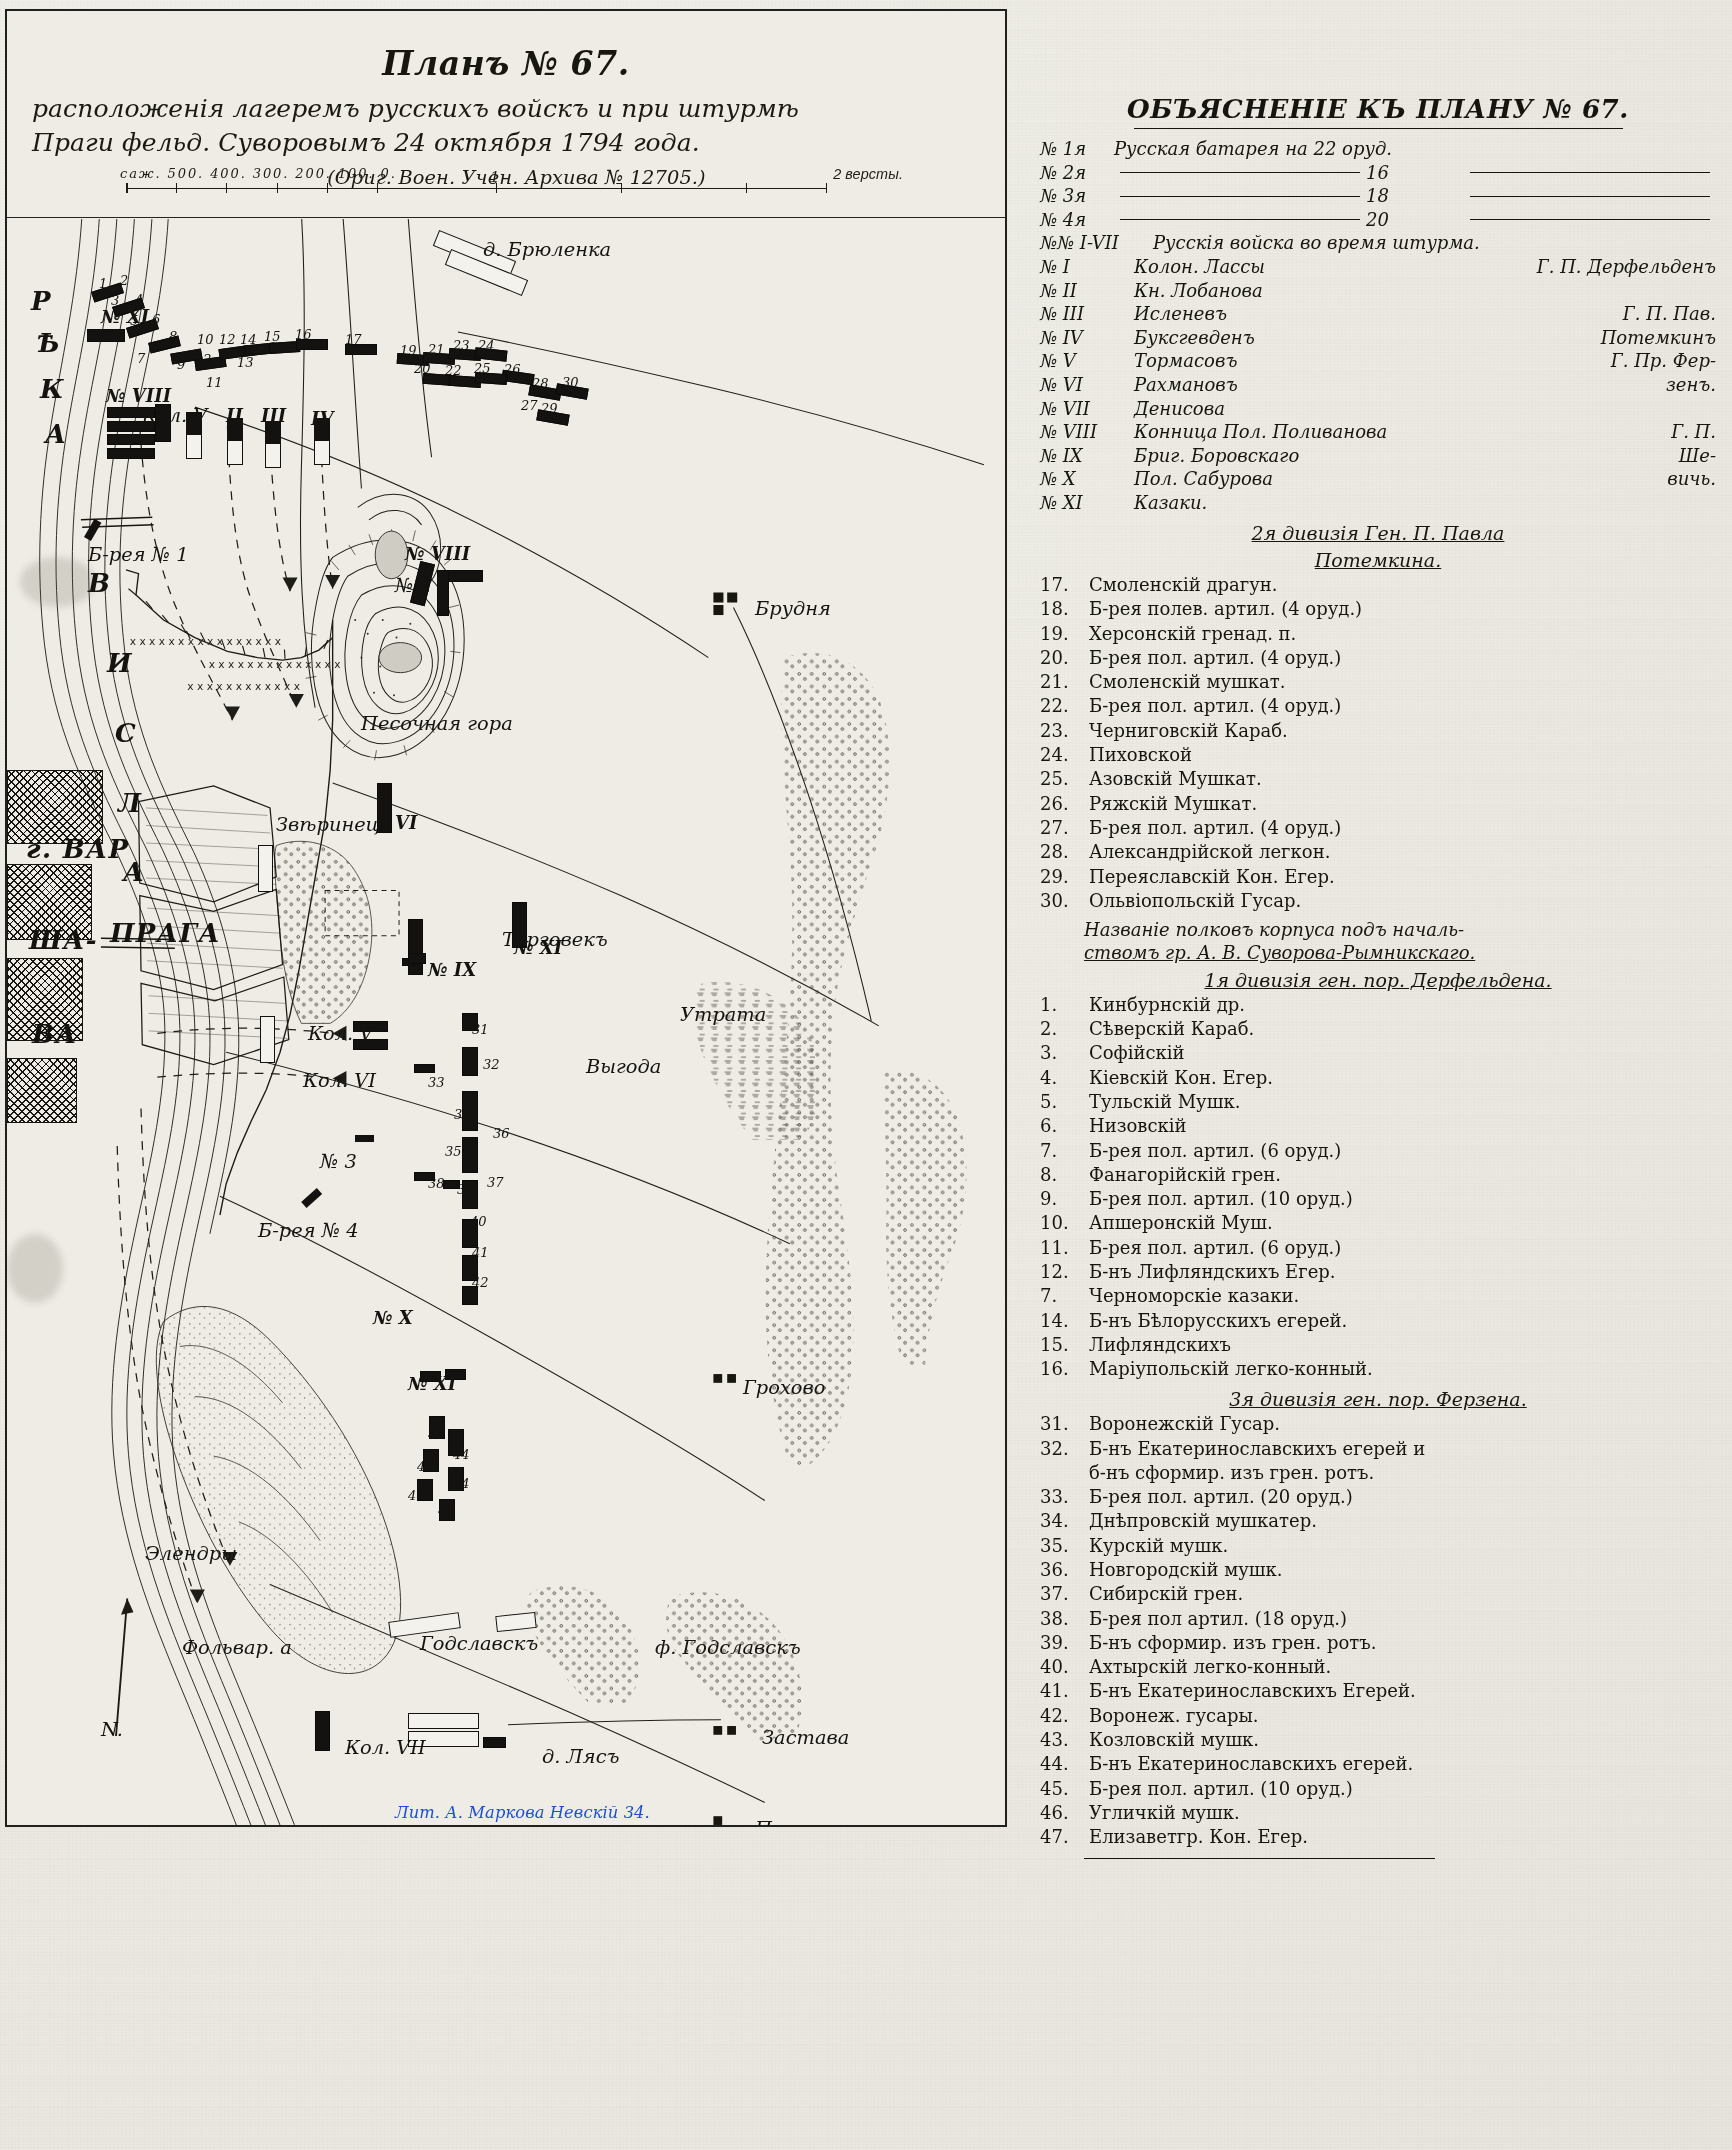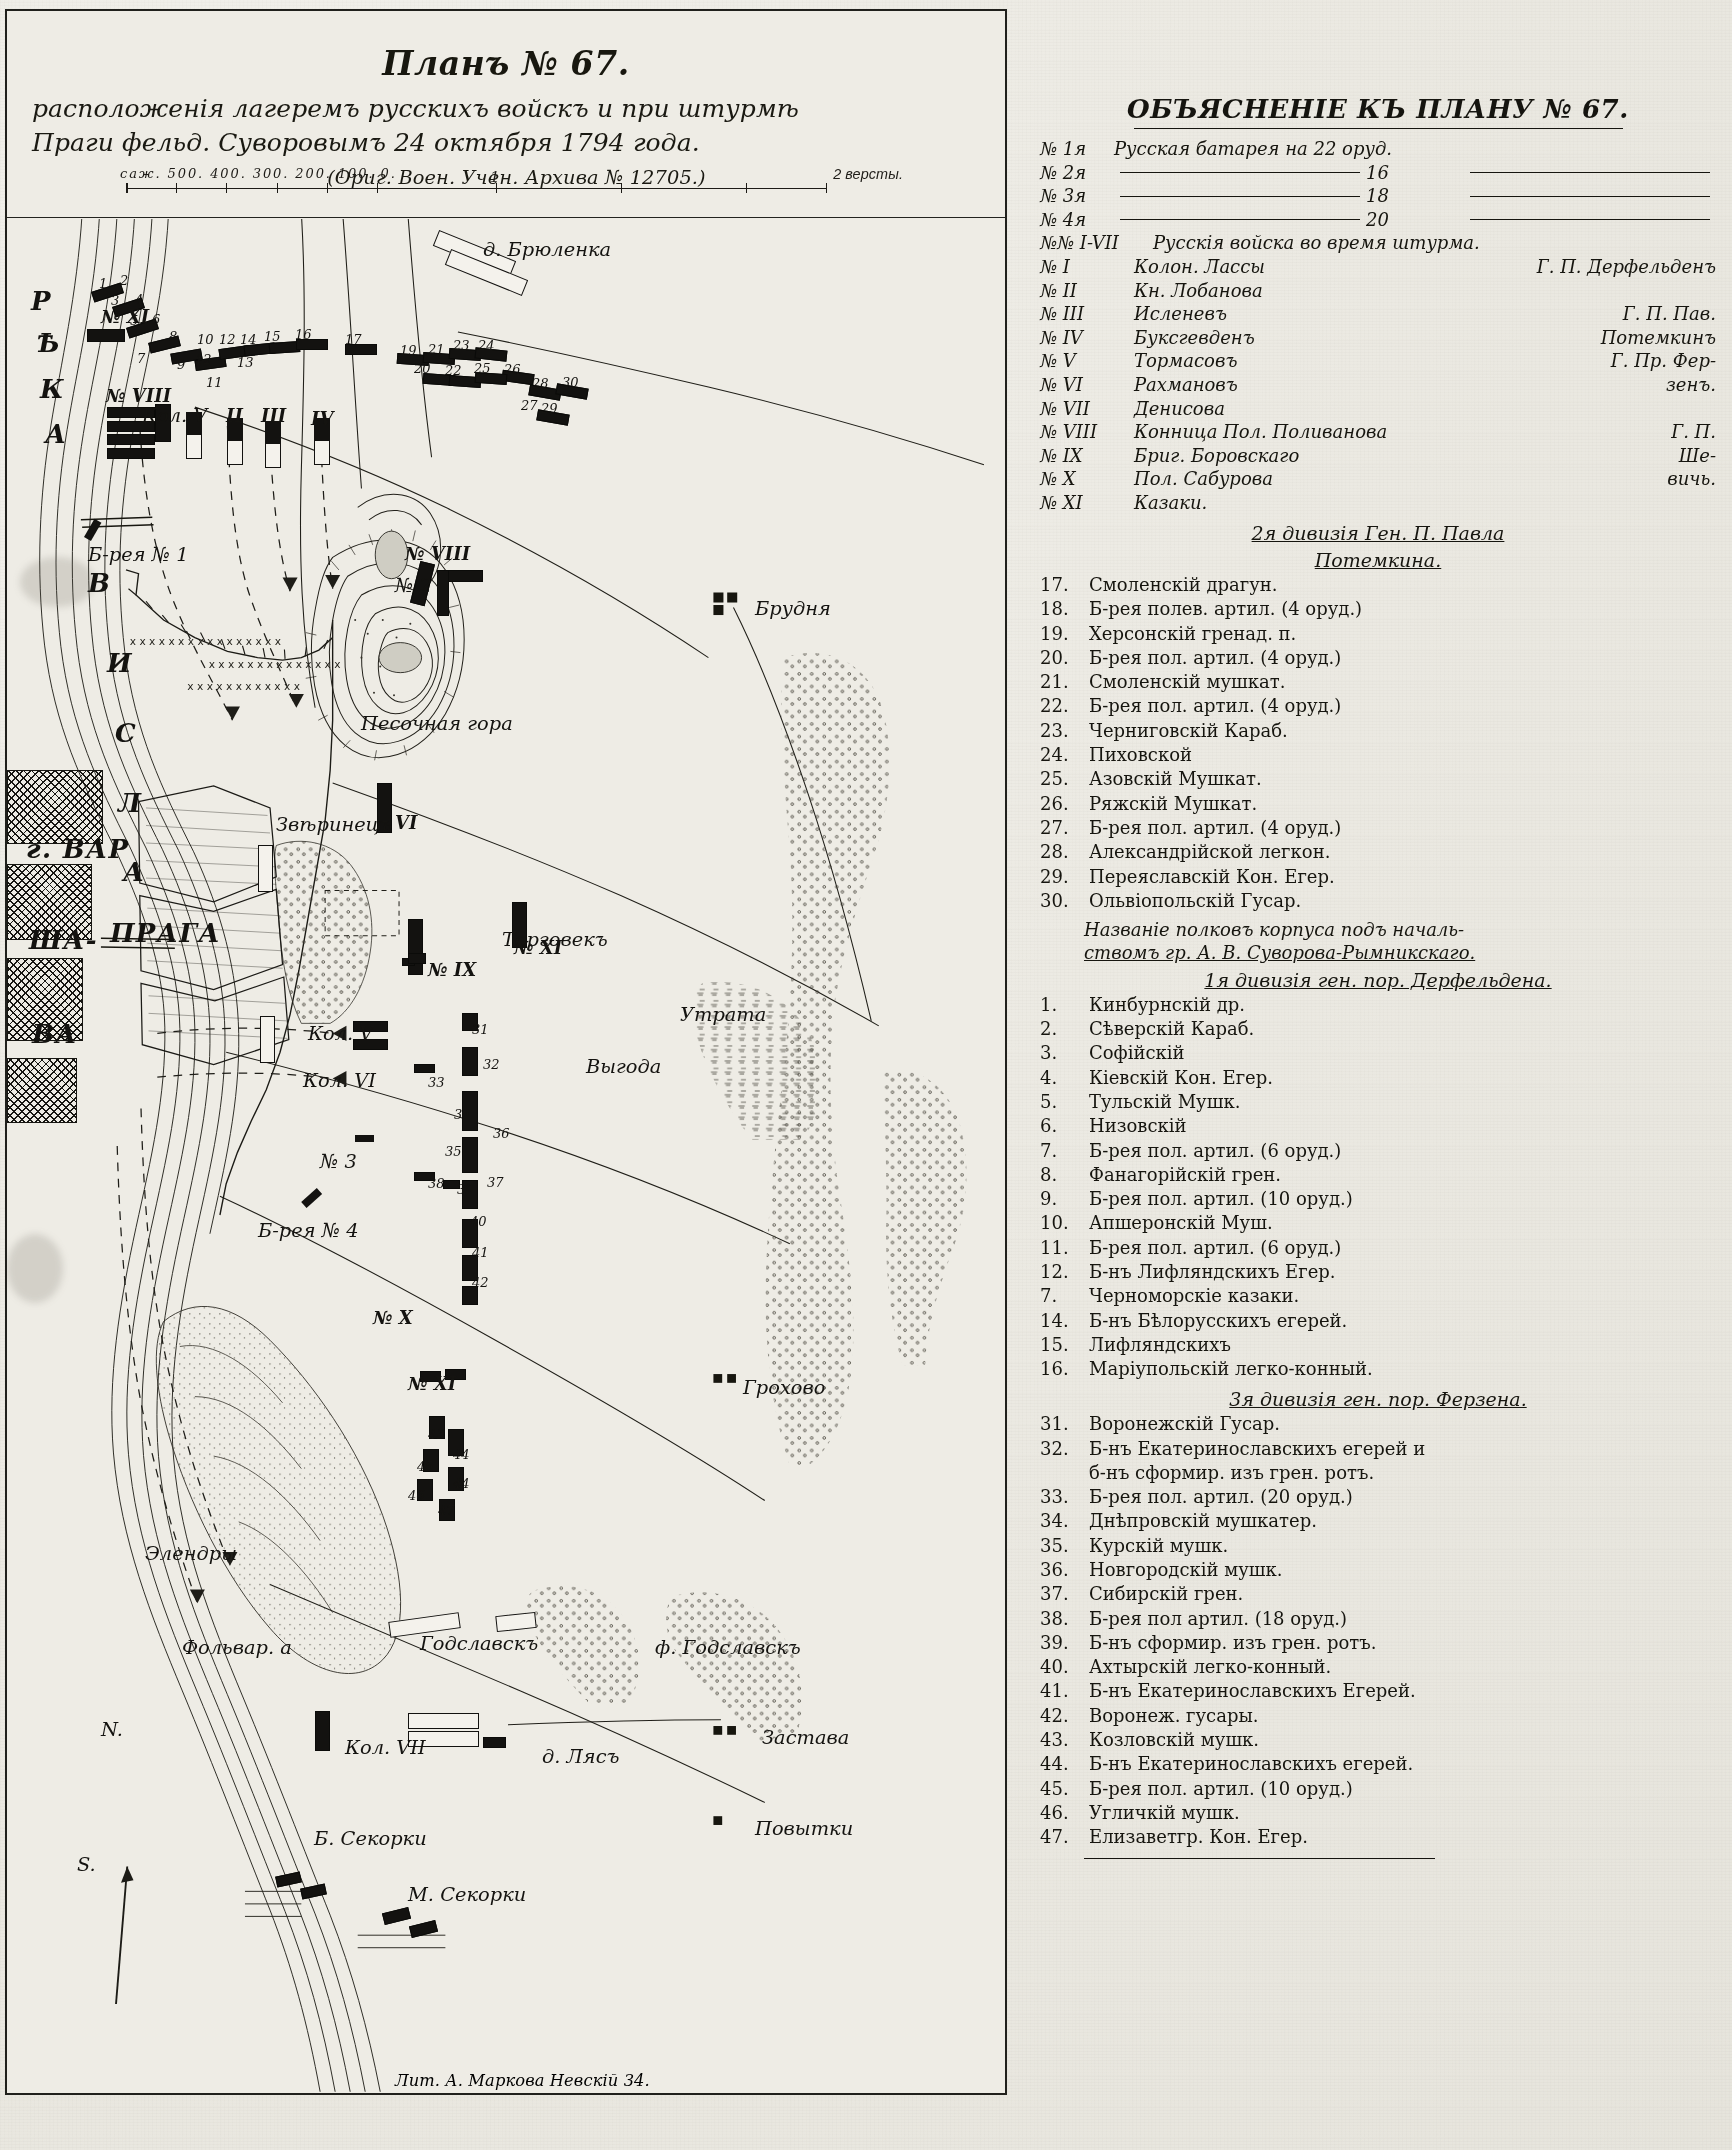--- a/index.html
+++ b/index.html
@@ -41,21 +41,21 @@
     color: #1d1b17;
     letter-spacing: 0.1px;
   }
 
   
   #map-panel {
     position: absolute;
     left: 5px;
     top: 8.8px;
     width: 1002px;
-    height: 2086px;
+    height: 1818px;
     border: 2.5px solid #20201c;
     box-sizing: border-box;
     background: #eeece5;
     overflow: hidden;
   }
 
   
   #title-block {
     position: absolute;
     left: 0; top: 0; right: 0;
@@ -203,21 +203,21 @@
   }
 
   
   #credit {
     position: absolute;
     left: 388px;
     bottom: 2.5px;
     font-size: 16.3px;
     font-family: "DejaVu Serif", serif;
     font-style: italic;
-    color: #000000;
+    color: #1d4ed8;
     white-space: nowrap;
   }
 
   
   #legend-panel {
     position: absolute;
     left: 1040px;
     top: 94px;
     width: 676px;
     height: 1992px;

